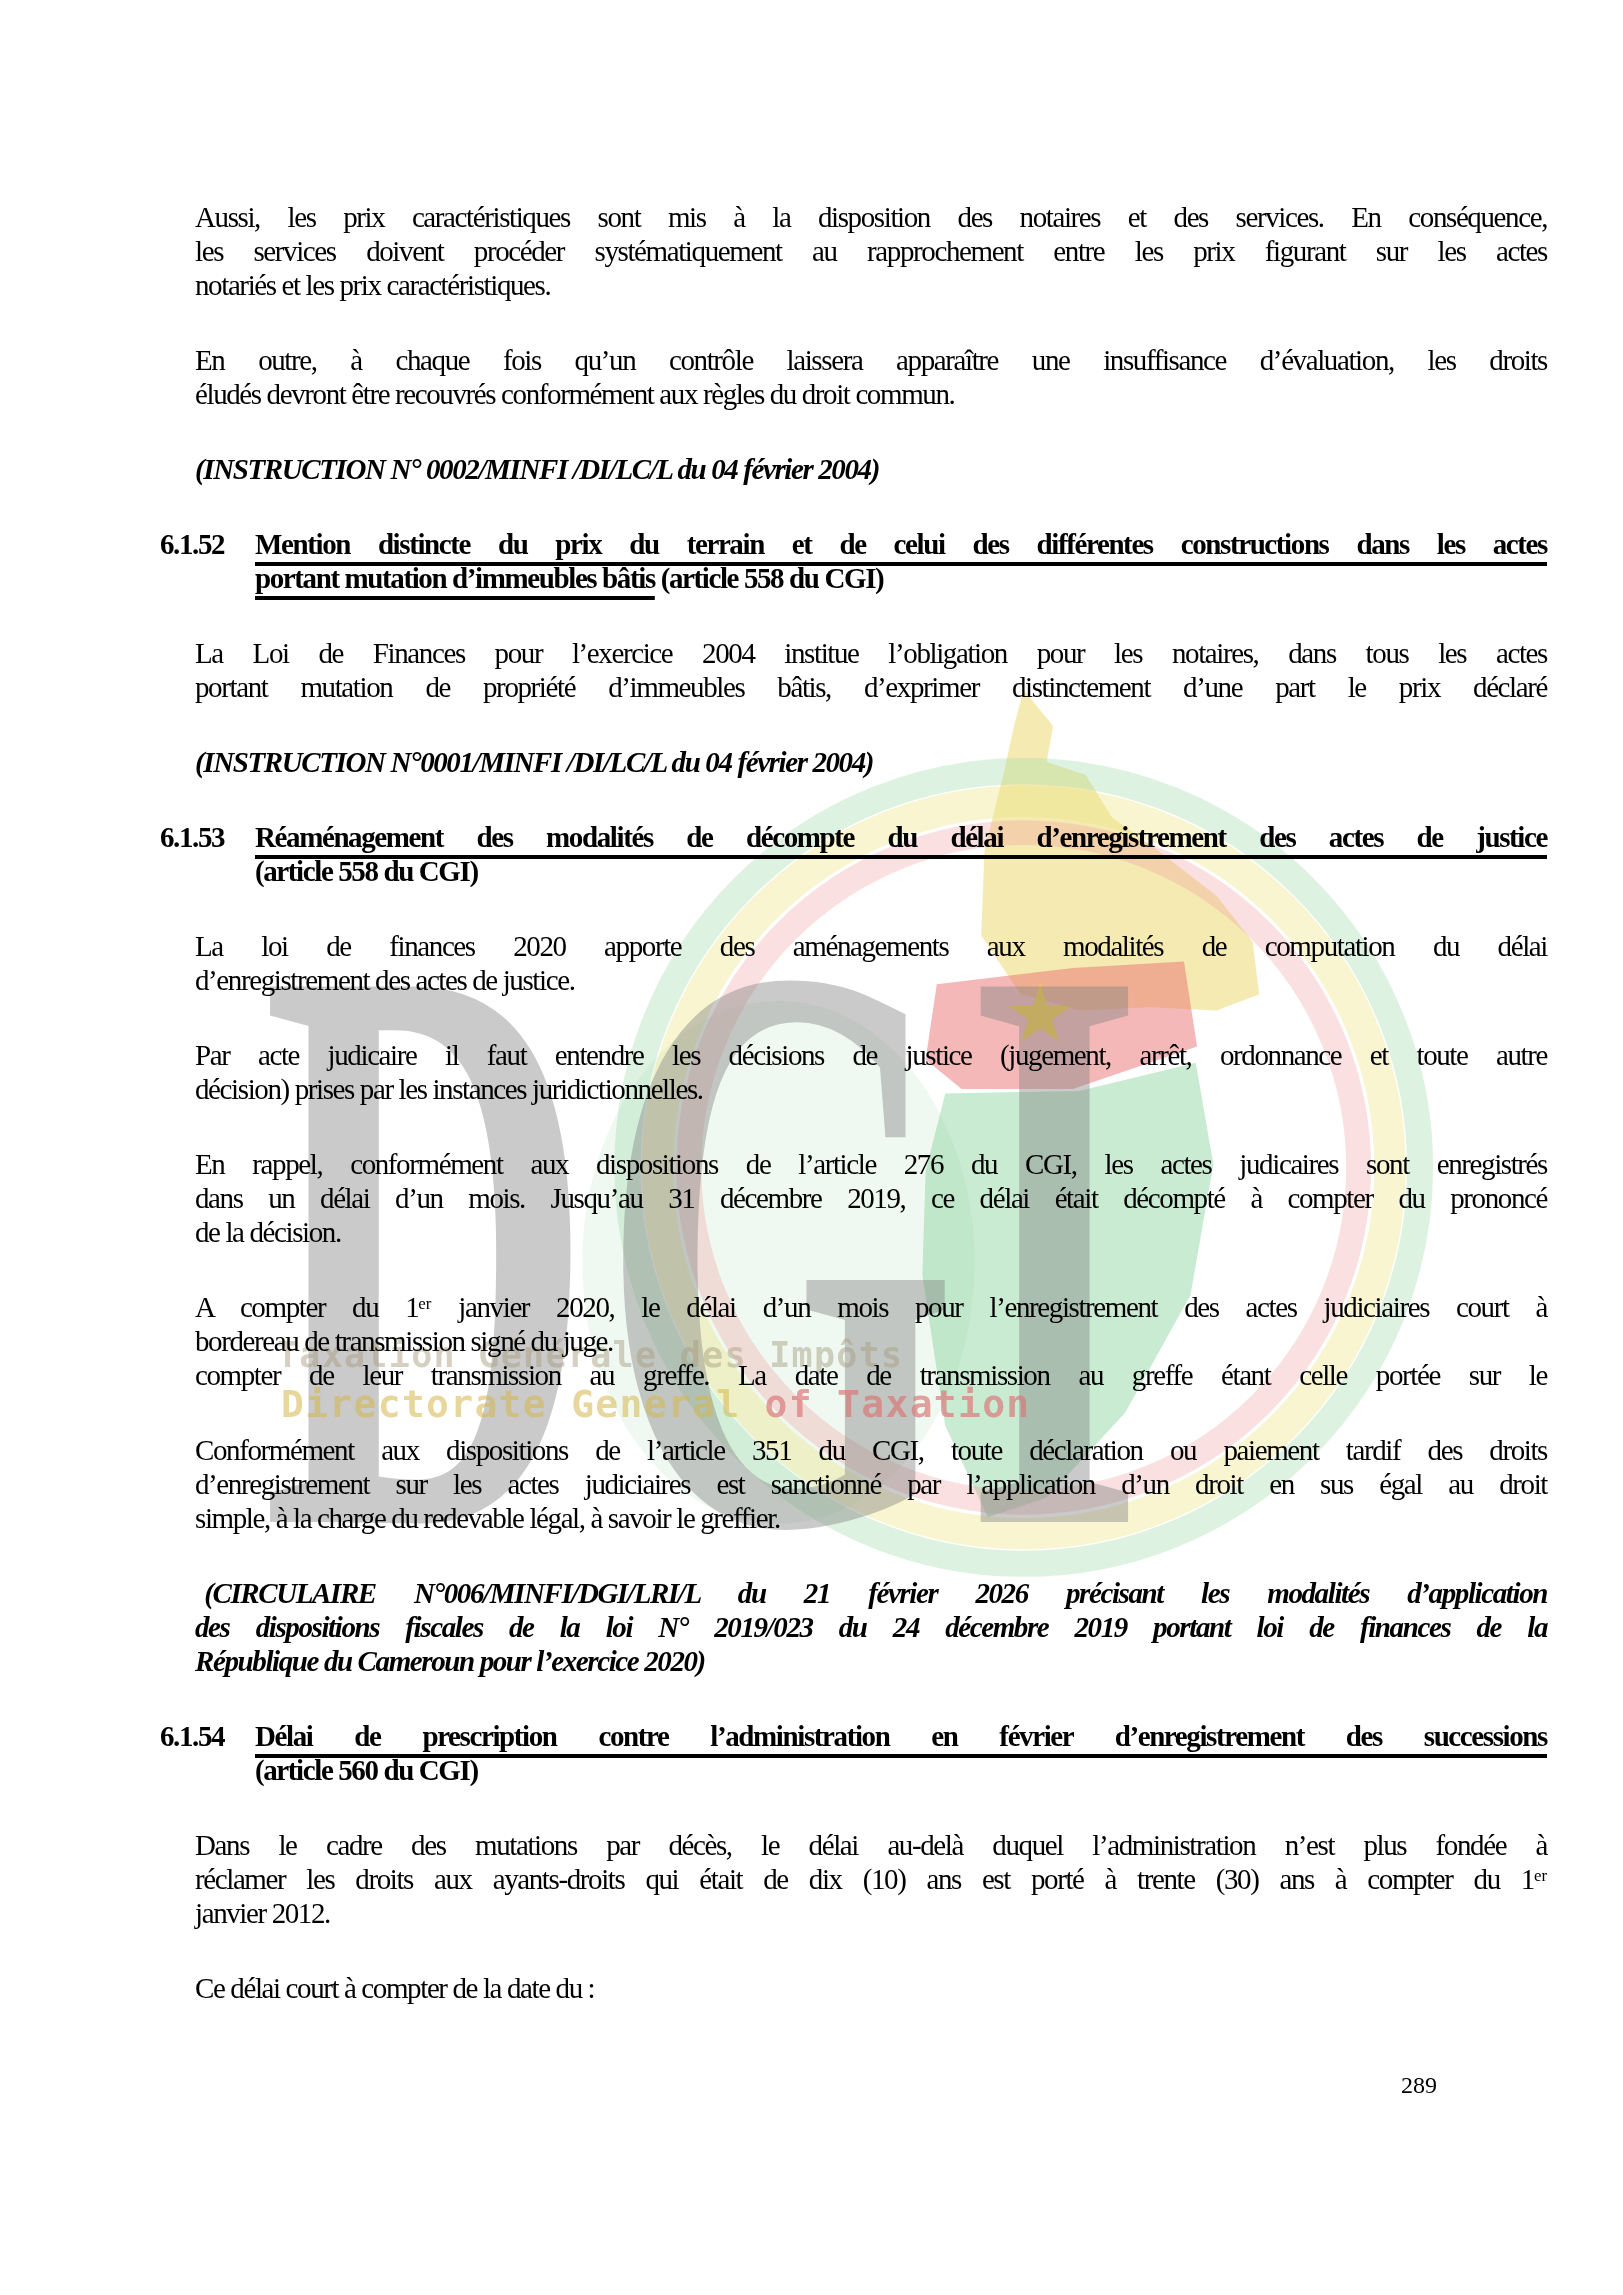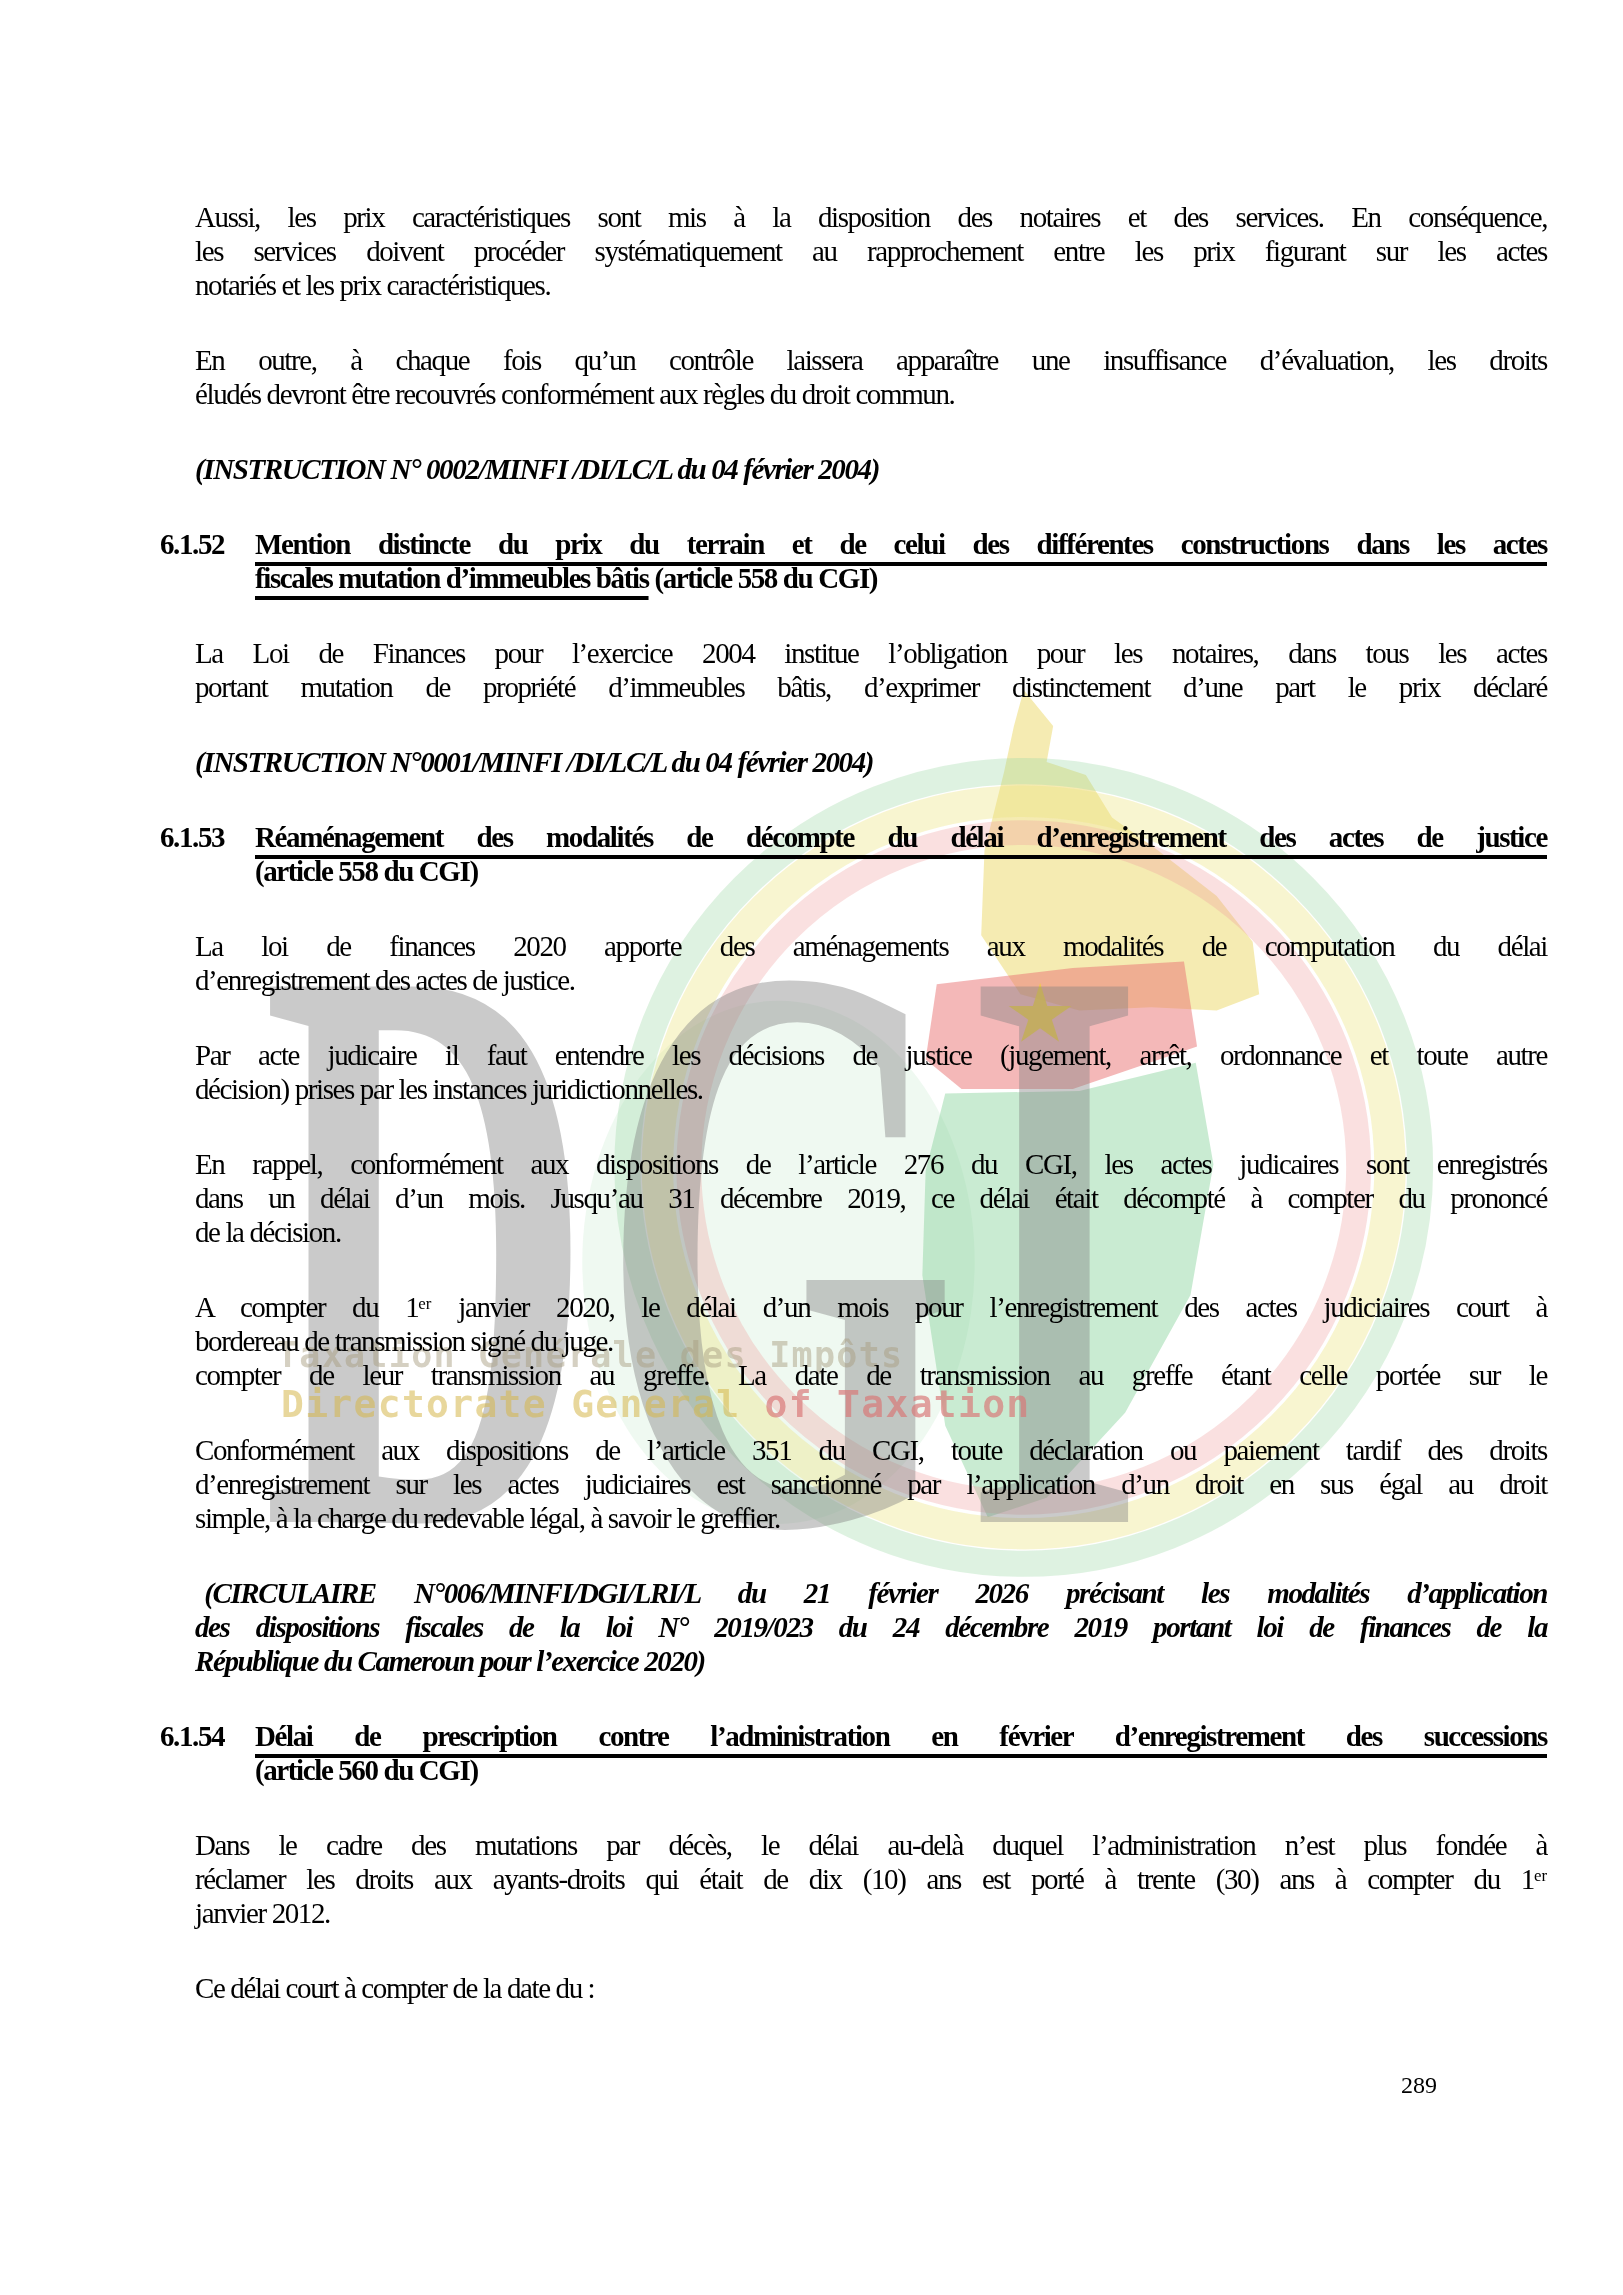--- a/index.html
+++ b/index.html
@@ -76,21 +76,21 @@
       <div class="block paragraph">
         <div class="line just"><span>En outre, à chaque fois qu’un contrôle laissera apparaître une insuffisance d’évaluation, les droits</span></div>
         <div class="line"><span>éludés devront être recouvrés conformément aux règles du droit commun.</span></div>
       </div>
       <div class="block instruction">
         <div class="line"><span>(INSTRUCTION N° 0002/MINFI /DI/LC/L du 04 février 2004)</span></div>
       </div>
       <div class="block heading">
         <span class="h-num">6.1.52</span>
         <div class="line just"><span class="u">Mention distincte du prix du terrain et de celui des différentes constructions dans les actes</span></div>
-        <div class="line"><span class="u">fiscales mutation d’immeubles bâtis</span><span> (article 558 du CGI)</span></div>
+        <div class="line"><span class="u">portant mutation d’immeubles bâtis</span><span> (article 558 du CGI)</span></div>
       </div>
       <div class="block paragraph">
         <div class="line just"><span>La Loi de Finances pour l’exercice 2004 institue l’obligation pour les notaires, dans tous les actes</span></div>
         <div class="line just"><span>portant mutation de propriété d’immeubles bâtis, d’exprimer distinctement d’une part le prix déclaré</span></div>
       </div>
       <div class="block instruction">
         <div class="line"><span>(INSTRUCTION N°0001/MINFI /DI/LC/L du 04 février 2004)</span></div>
       </div>
       <div class="block heading">
         <span class="h-num">6.1.53</span>

